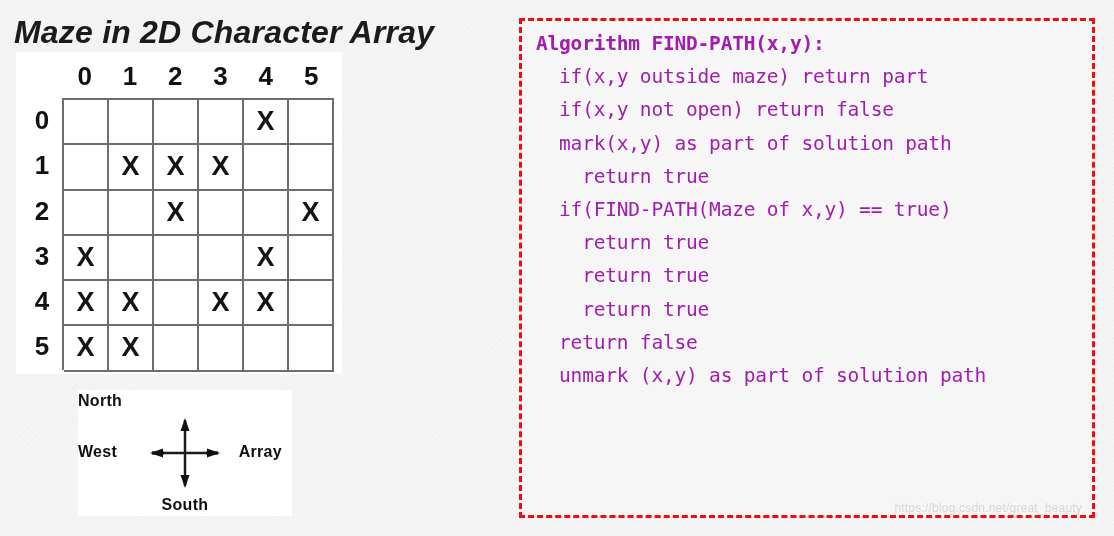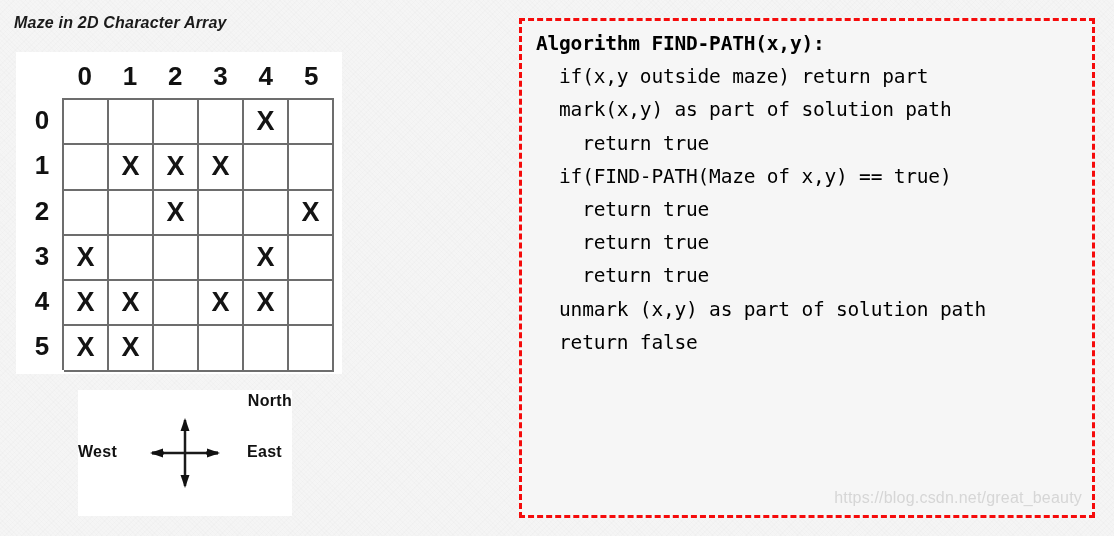--- a/index.html
+++ b/index.html
@@ -31,21 +31,21 @@
     position: absolute;
     left: 0; top: 0;
     width: 500px; height: 536px;
     z-index: 2;
   }
 
   #maze-title {
     position: absolute;
     left: 14px;
     top: 14px;
-    font-size: 16px;
+    font-size: 32px;
     font-weight: bold;
     font-style: italic;
     color: #1b1b1b;
     letter-spacing: 0.2px;
     white-space: nowrap;
   }
 
   
   #maze-card {
     position: absolute;
@@ -129,21 +129,21 @@
   }
   #compass-label-north, #compass-label-south,
   #compass-label-west, #compass-label-east {
     position: absolute;
     font-size: 16px;
     font-weight: bold;
     color: #111;
     letter-spacing: 0.3px;
     white-space: nowrap;
   }
-  #compass-label-north { left: 0; right: 0; top: 2px; text-align: right; }
+  #compass-label-north { left: 0; right: 0; top: 2px; text-align: left; }
   #compass-label-south { left: 0; right: 0; bottom: 2px; text-align: center; }
   #compass-label-west  { left: 0; top: 53px; }
   #compass-label-east  { right: 10px; top: 53px; }
   #compass-cross {
     position: absolute;
     left: 70px;
     top: 26px;
     width: 74px;
     height: 74px;
   }
@@ -163,33 +163,33 @@
   #code-lines {
     position: absolute;
     left: 14px;
     top: 6px;
     right: 6px;
   }
   #code-lines .code-line {
     font-family: "DejaVu Sans Mono", monospace;
     font-size: 19.5px;
     line-height: 33.2px;
-    color: #000000;
+    color: #a21caf;
     white-space: pre;
     letter-spacing: -0.2px;
   }
   #code-lines .code-line.bold {
     font-weight: bold;
   }
   #watermark {
     position: absolute;
     right: 10px;
-    bottom: 8px;
+    bottom: 0;
     font-family: "Liberation Sans", sans-serif;
-    font-size: 16px;
+    font-size: 12px;
     color: #d6d6d6;
     white-space: nowrap;
     letter-spacing: 0.2px;
     z-index: 3;
   }
 </style>
 </head>
 <body>
 
 <div id="left-pane">
@@ -262,42 +262,44 @@
         <div class="maze-cell">X</div>
         <div class="maze-cell"></div>
         <div class="maze-cell"></div>
         <div class="maze-cell"></div>
         <div class="maze-cell"></div>
       </div>
     </div>
 
   <div id="compass-card">
     <div id="compass-label-north">North</div>
+    <div id="compass-label-south">South</div>
     <div id="compass-label-west">West</div>
-    <div id="compass-label-east">East</div>
+    <div id="compass-label-east">Array</div>
     <svg id="compass-cross" viewBox="0 0 74 74" xmlns="http://www.w3.org/2000/svg">
       <line x1="37" y1="4" x2="37" y2="70" stroke="#1a1a1a" stroke-width="2.5"></line>
       <line x1="4" y1="37" x2="70" y2="37" stroke="#1a1a1a" stroke-width="2.5"></line>
       <polygon points="37,2 32.5,15 41.5,15" fill="#111"></polygon>
       <polygon points="37,72 32.5,59 41.5,59" fill="#111"></polygon>
       <polygon points="2,37 15,32.5 15,41.5" fill="#111"></polygon>
       <polygon points="72,37 59,32.5 59,41.5" fill="#111"></polygon>
       <line x1="4" y1="37" x2="16" y2="37" stroke="#111" stroke-width="3"></line>
       <line x1="58" y1="37" x2="70" y2="37" stroke="#111" stroke-width="3"></line>
     </svg>
   </div>
 </div>
 
 <div id="code-panel" style="border-color: rgb(245, 11, 11);">
   <div id="code-lines">
       <div class="code-line bold">Algorithm FIND-PATH(x,y):</div>
       <div class="code-line">  if(x,y outside maze) return part</div>
+      <div class="code-line">  if(x,y not open) return false</div>
       <div class="code-line">  mark(x,y) as part of solution path</div>
       <div class="code-line">    return true</div>
       <div class="code-line">  if(FIND-PATH(Maze of x,y) == true)</div>
       <div class="code-line">    return true</div>
       <div class="code-line">    return true</div>
       <div class="code-line">    return true</div>
+      <div class="code-line">  return false</div>
       <div class="code-line">  unmark (x,y) as part of solution path</div>
-      <div class="code-line">  return false</div>
     </div>
   <div id="watermark">https://blog.csdn.net/great_beauty</div>
 </div>
 
 </body></html>

